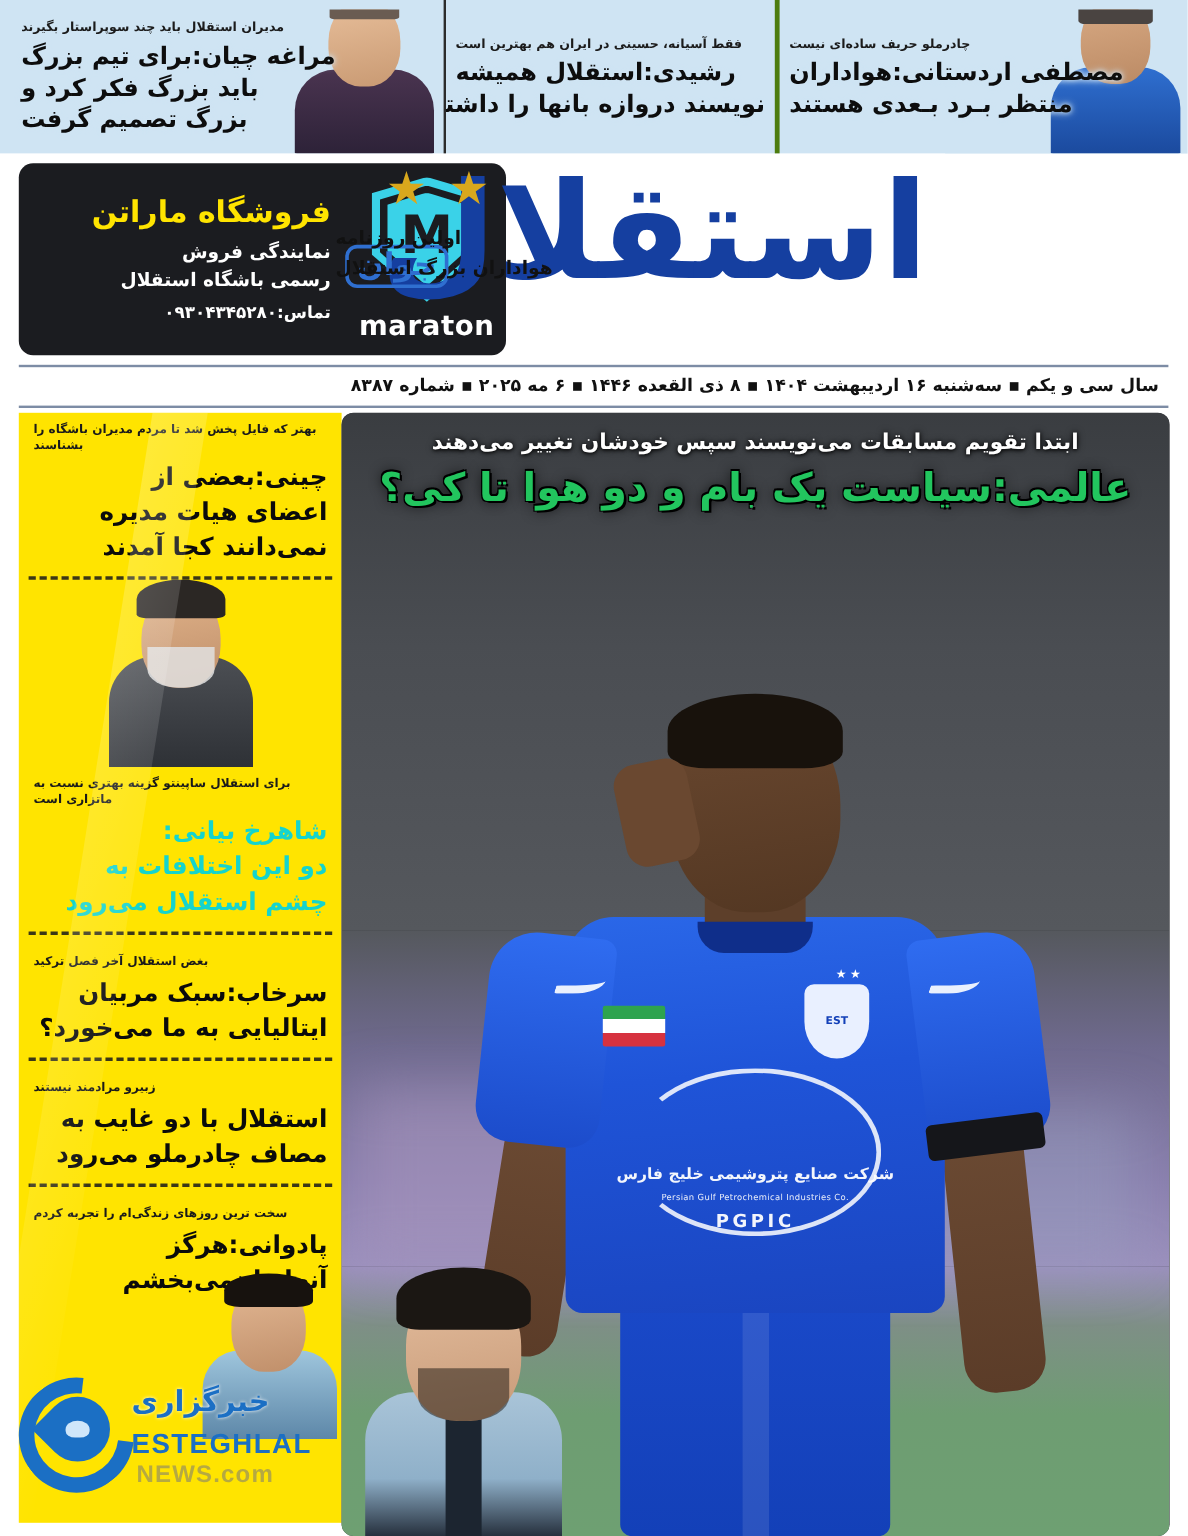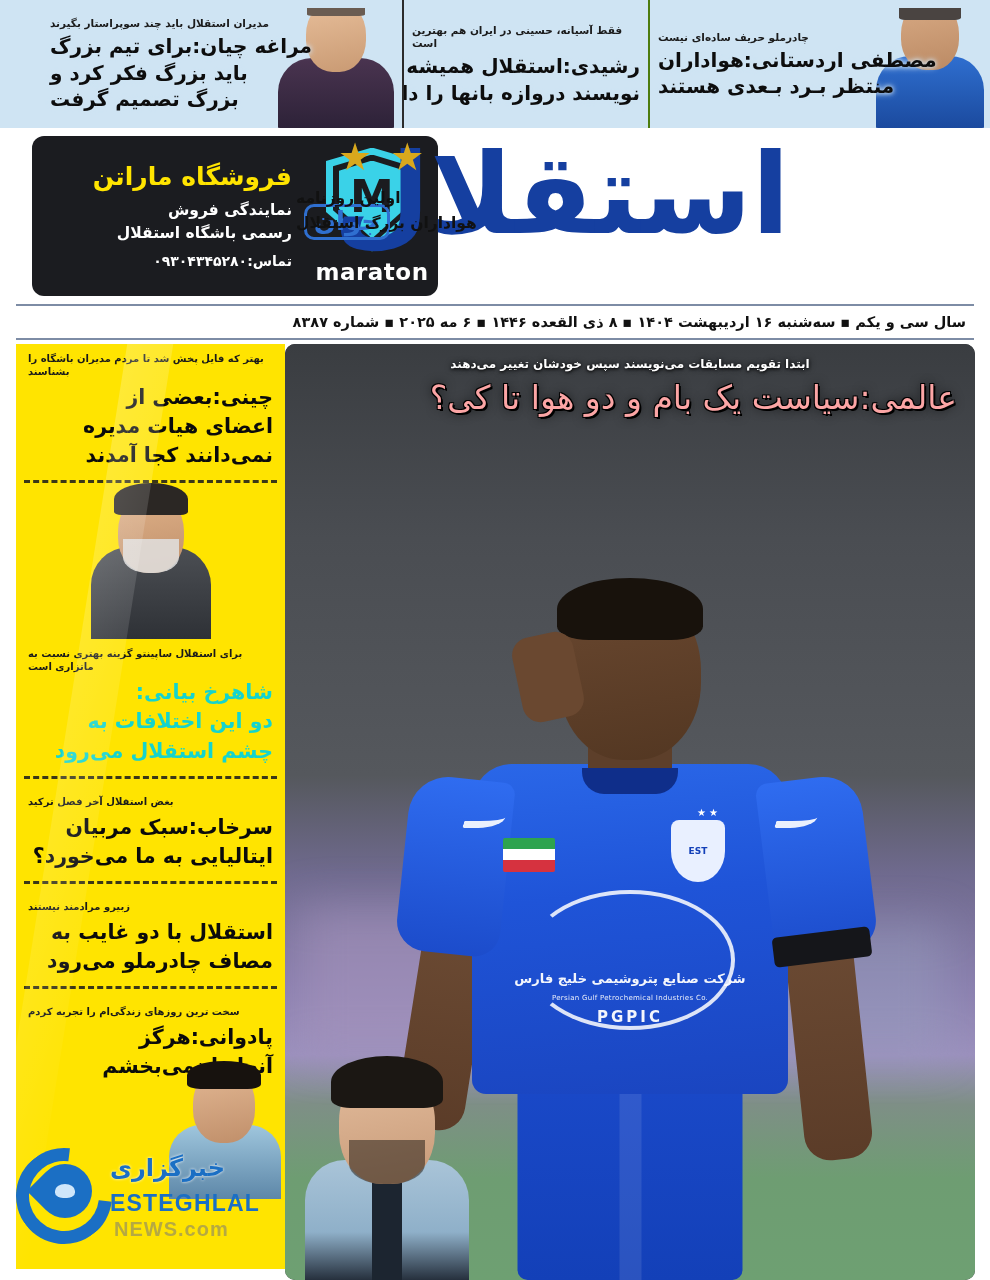--- a/index.html
+++ b/index.html
@@ -18,21 +18,21 @@
     position:absolute; left:0; top:0; width:990px; height:128px;
     background:#cfe4f3;
     display:flex; flex-direction:row;
   }
   .teaser {
     position:relative; height:128px; overflow:hidden;
     display:flex; flex-direction:column; justify-content:center;
     padding:6px 8px 4px 8px;
   }
   .teaser.t-left   { width:340px; }
-  .teaser.t-mid    { width:248px; border-right:2px solid #4d7c0f; border-left:2px solid #2b2b2b; }
+  .teaser.t-mid    { width:280px; border-right:4px solid #4d7c0f; border-left:2px solid #2b2b2b; }
   .teaser.t-right  { width:360px; }
   .teaser-kicker {
     font-size:10.5px; color:#1b1b1b; font-weight:bold;
     text-align:left; line-height:1.25; margin-bottom:3px;
     letter-spacing:-0.2px; position:relative; z-index:3;
   }
   .teaser-title {
     font-size:20px; font-weight:bold; color:#0d0d0d;
     line-height:1.32; text-align:left; letter-spacing:-0.4px;
     position:relative; z-index:3; text-shadow:0 0 4px #cfe4f3, 0 0 7px #cfe4f3;
@@ -49,21 +49,21 @@
   
   .ph-head {
     position:absolute; left:50%; transform:translateX(-50%);
     border-radius:48% 48% 44% 44%;
   }
   .ph-body { position:absolute; left:50%; transform:translateX(-50%); border-radius:34px 34px 0 0; }
   .ph-hair { position:absolute; left:50%; transform:translateX(-50%); border-radius:50% 50% 10% 10%; }
 
   
   .masthead {
-    position:absolute; left:16px; top:128px; width:788px; height:177px;
+    position:absolute; left:0; top:128px; width:788px; height:177px;
     background:#ffffff;
   }
   .ad-box {
     position:absolute; left:16px; top:8px; width:406px; height:160px;
     background:#1b1c20; border-radius:12px; overflow:hidden;
     display:flex; flex-direction:row-reverse; align-items:center;
   }
   .ad-text { flex:1; padding:6px 14px 6px 6px; text-align:right; }
   .ad-title {
     font-size:25px; font-weight:bold; color:#ffe400; line-height:1.15;
@@ -291,29 +291,28 @@
     position:absolute; left:50%; transform:translateX(-50%); bottom:254px;
     font-size:15px; color:#fff; font-weight:bold; letter-spacing:3px; direction:ltr; opacity:.95;
   }
 
   
   .main-top-head {
     position:absolute; left:0; right:0; top:8px; padding:4px 18px 0 18px;
     text-align:center; z-index:6;
   }
   .main-kicker {
-    font-size:12px; font-weight:bold; color:#ffffff; line-height:1.4;
+    font-size:18px; font-weight:bold; color:#ffffff; line-height:1.4;
     text-shadow:0 1px 3px rgba(0,0,0,.95), 0 0 6px rgba(0,0,0,.8);
     letter-spacing:-0.2px; margin-bottom:4px;
   }
   .main-title-green {
-    font-size:33px; font-weight:normal; color:#fca5a5; line-height:1.3;
+    font-size:33px; font-weight:bold; color:#22c55e; line-height:1.3;
     letter-spacing:-0.6px;
     text-shadow:2px 2px 0 #000, -1px -1px 0 #000, 1px -1px 0 #000, -1px 1px 0 #000, 0 0 11px rgba(0,0,0,.85);
-    text-align:right;
   }
 
   .main-bot-head {
     position:absolute; left:0; right:0; bottom:34px; padding:0 16px; z-index:6;
     text-align:center;
   }
   .main-kicker-2 {
     font-size:15.5px; font-weight:bold; color:#ffffff; line-height:1.35;
     text-shadow:2px 2px 0 #000, -1px -1px 0 #000, 1px -1px 0 #000, -1px 1px 0 #000, 0 0 8px rgba(0,0,0,.9);
     margin-bottom:6px; letter-spacing:-0.2px;

